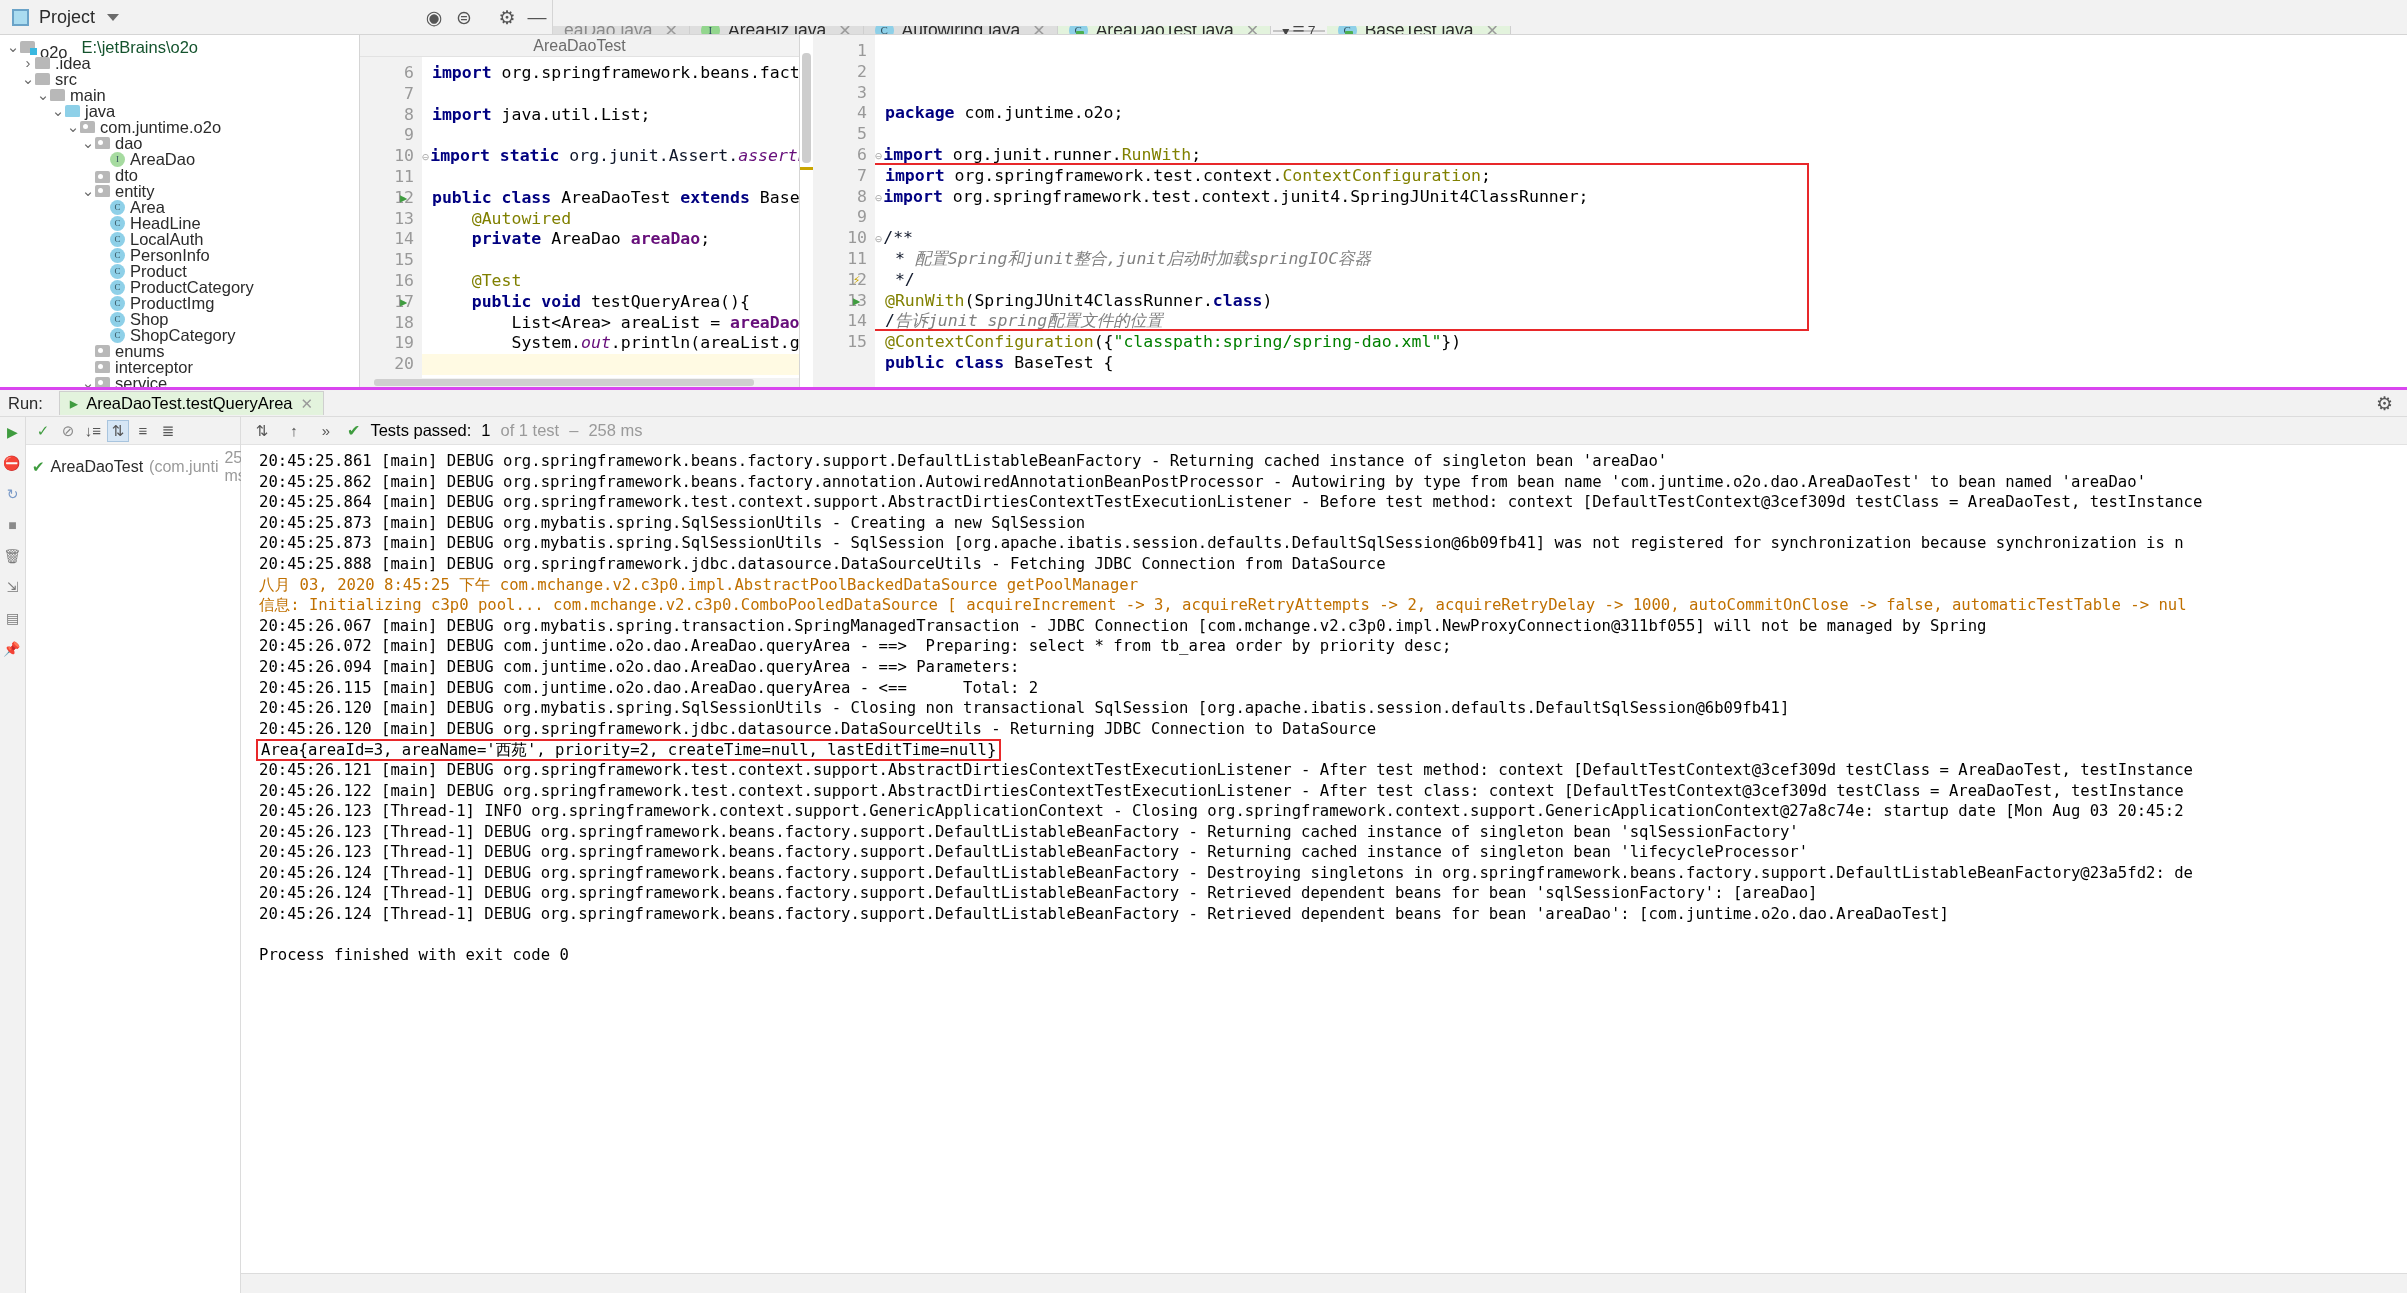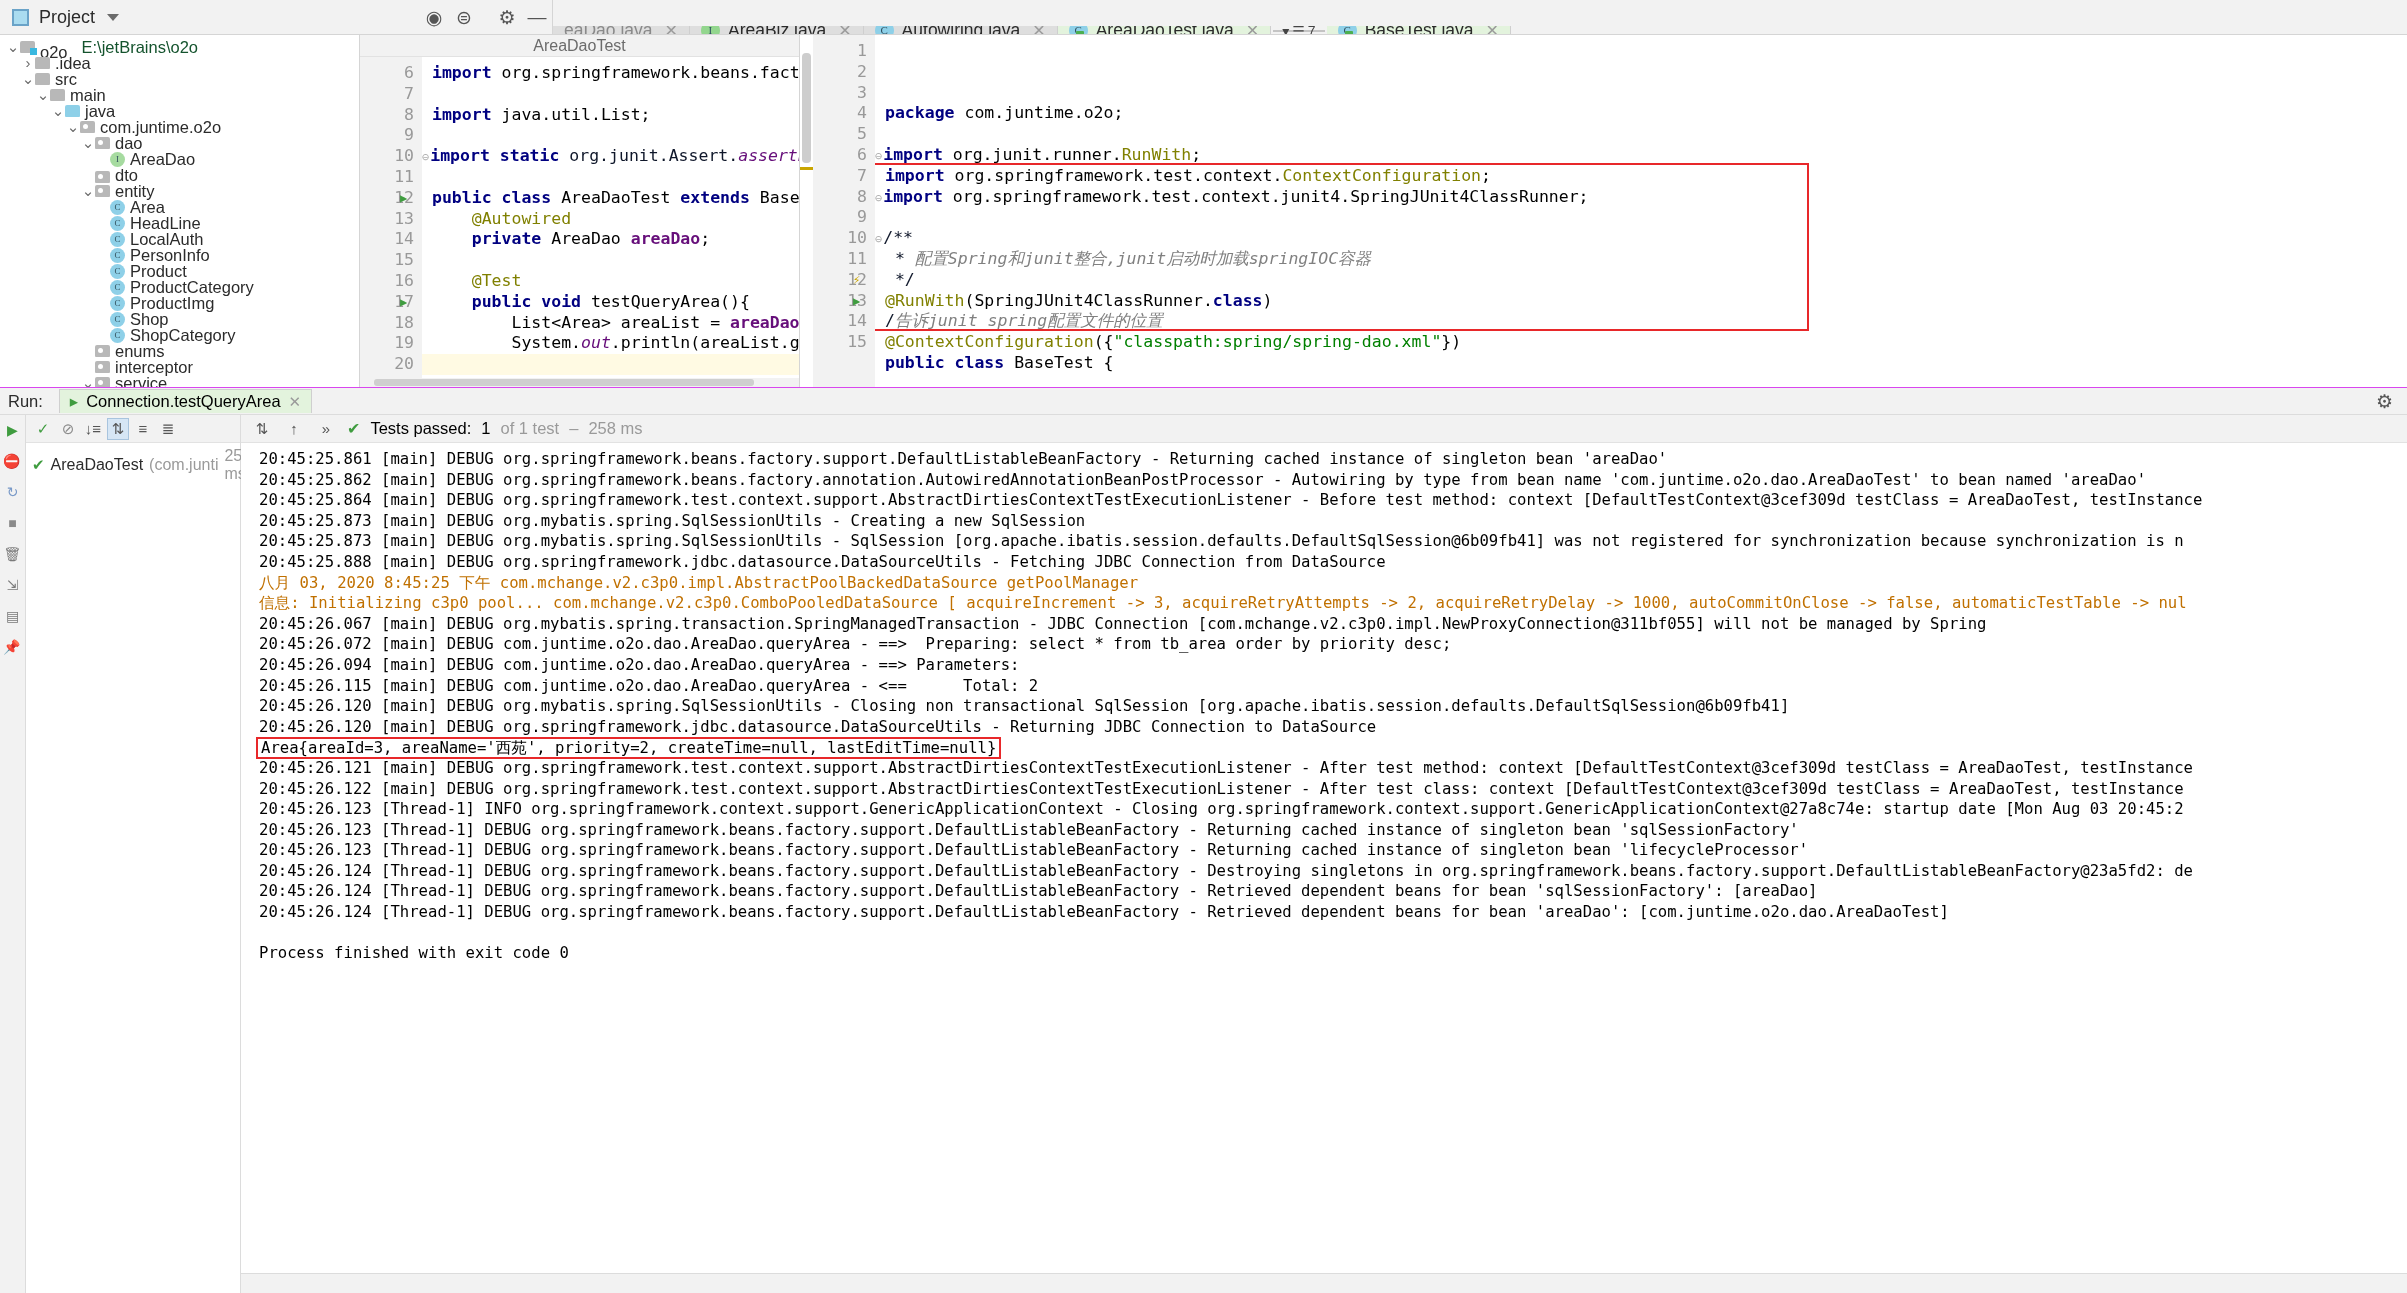--- a/index.html
+++ b/index.html
@@ -96,21 +96,21 @@
 
   .hscroll { height:9px; background:#f2f2f2; position:relative; }
   .hscroll .thumb { position:absolute; height:7px; top:1px; background:#cfcfcf; border-radius:3px; }
 
   .vsb { width:13px; background:#fff; position:relative; flex:none; }
   .vsb .thumb { position:absolute; left:2px; width:9px; background:#cdcdcd; border-radius:4px; }
   .vsb .mark { position:absolute; left:0; width:13px; height:3px; background:#c9a500; }
 
   
   .runwin { flex:1; display:flex; flex-direction:column; background:#fff;
-     border-top:1px solid #d946ef; }
+     border-top:3px solid #d946ef; }
   .runhead { height:27px; display:flex; align-items:center; background:#f2f2f2;
      border-bottom:1px solid #dcdcdc; padding-left:8px; font-size:16.5px; }
   .runhead .lbl { color:#2b2b2b; margin-right:16px; }
   .runtab { display:flex; align-items:center; gap:8px; padding:2px 10px;
      background:#e3f3dd; border:1px solid #cfcfcf; border-bottom:none; font-size:16.5px; }
   .runtab .x { color:#9a9a9a; font-size:15px; }
   .gear { margin-left:auto; margin-right:14px; color:#555; font-size:19px; }
 
   .runbody { flex:1; display:flex; min-height:0; }
   .lefttools { width:26px; background:#f2f2f2; border-right:1px solid #dcdcdc;
@@ -373,21 +373,21 @@
       </div>
     </div>
   </div>
 
   <div class="runwin">
 
     <div class="runhead">
       <span class="lbl">Run:</span>
       <div class="runtab">
         <span style="color:#3f9c3f;">▸</span>
-        <span>Connection.testQueryArea</span>
+        <span>AreaDaoTest.testQueryArea</span>
         <span class="x">✕</span>
       </div>
       <span class="gear">⚙</span>
     </div>
 
     <div class="runbody">
 
       <div class="lefttools">
         <span class="lt-ic" style="color:#3f9c3f;">▶</span>
         <span class="lt-ic" style="color:#9a9a9a;">⛔</span>

